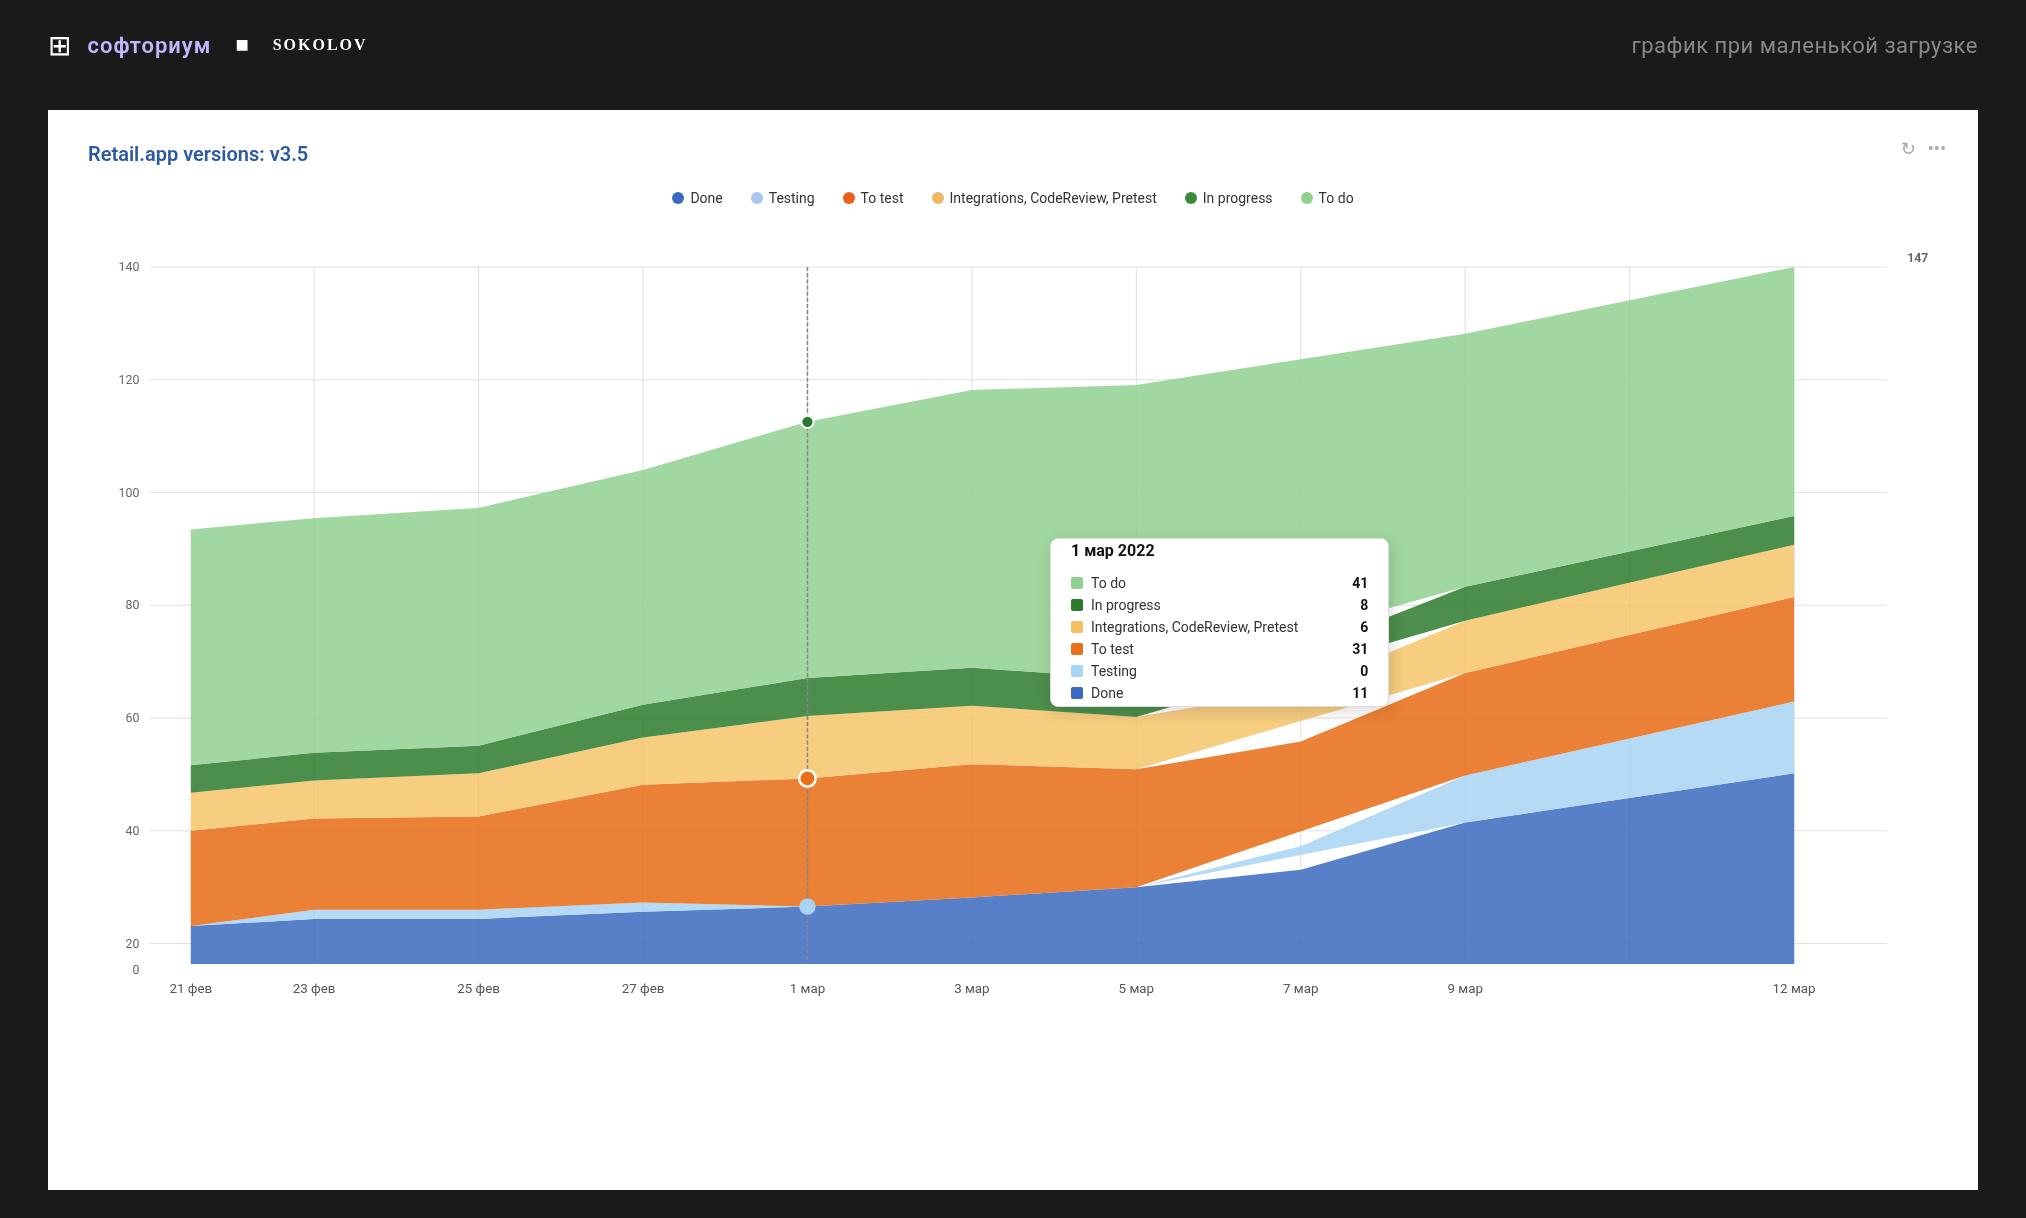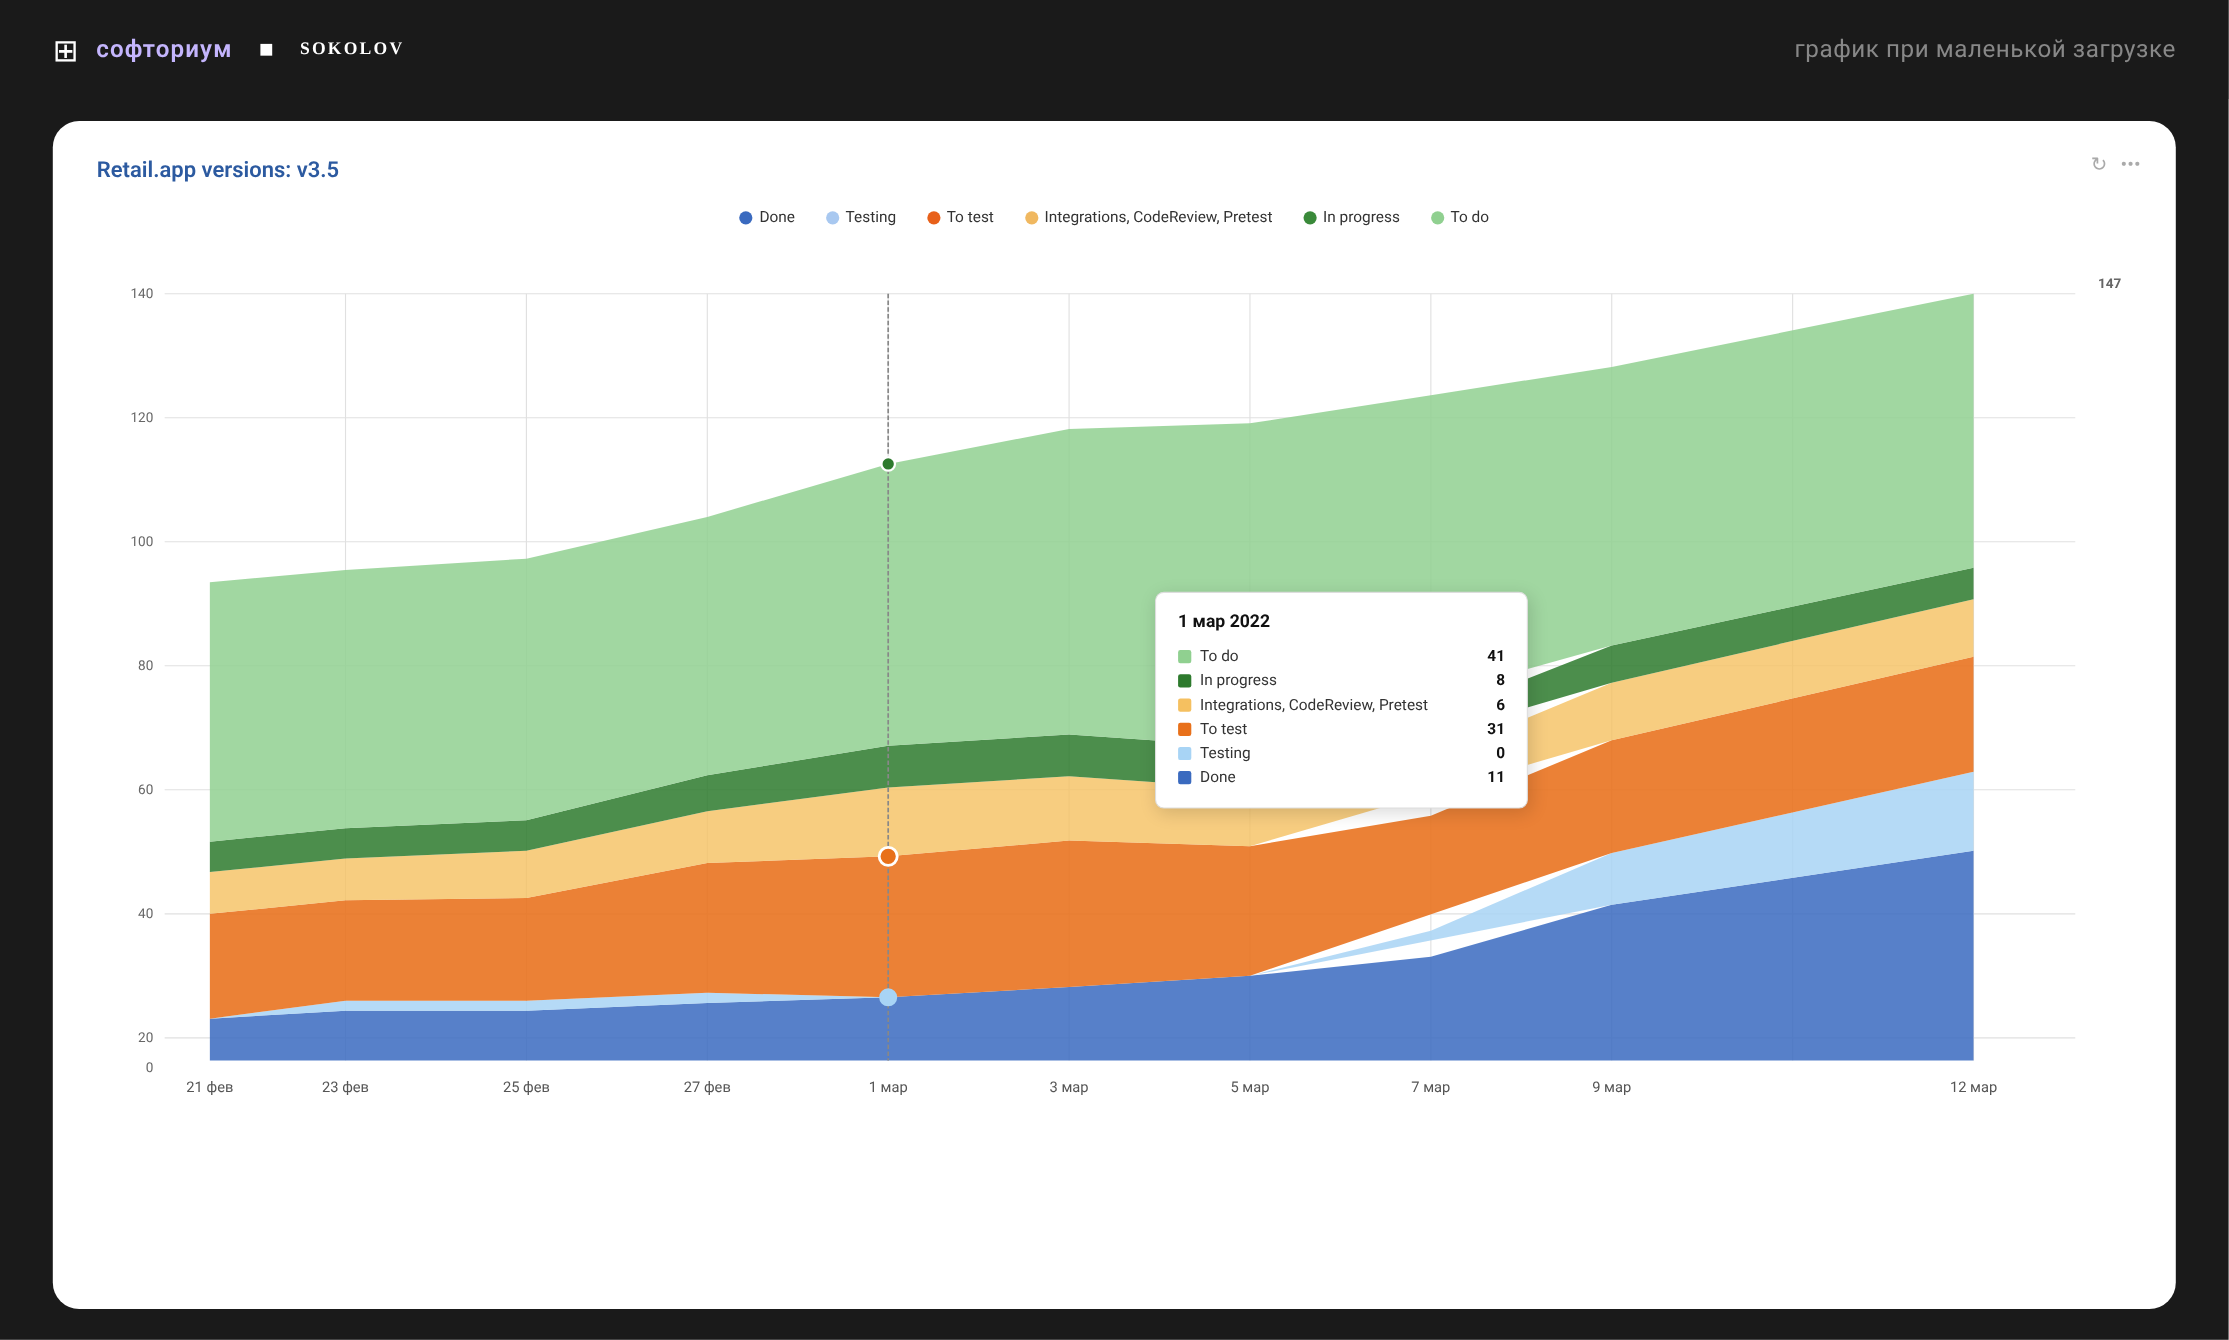--- a/index.html
+++ b/index.html
@@ -46,21 +46,21 @@
       font-family: Liberation Serif, serif;
     }
     .header-right {
       color: #888;
       font-size: 22px;
       letter-spacing: 0.5px;
     }
     .main-container {
       margin: 20px 48px;
       background: #ffffff;
-      border-radius: 24px;
+      border-radius: 0;
       padding: 32px 40px;
       height: 1080px;
       position: relative;
     }
     .chart-title {
       font-size: 20px;
       font-weight: 600;
       color: #2c5aa0;
       margin-bottom: 24px;
     }
@@ -105,21 +105,21 @@
     }
     .chart-svg {
       width: 100%;
       height: 100%;
     }
     .tooltip {
       position: absolute;
       background: white;
       border: 1px solid #ddd;
       border-radius: 8px;
-      padding: 16px 20px;
+      padding: 2px 20px;
       box-shadow: 2px 4px 16px rgba(0,0,0,0.15);
       min-width: 320px;
       top: 38%;
       left: 52%;
       z-index: 10;
     }
     .tooltip-date {
       font-size: 16px;
       font-weight: 700;
       color: #111;

